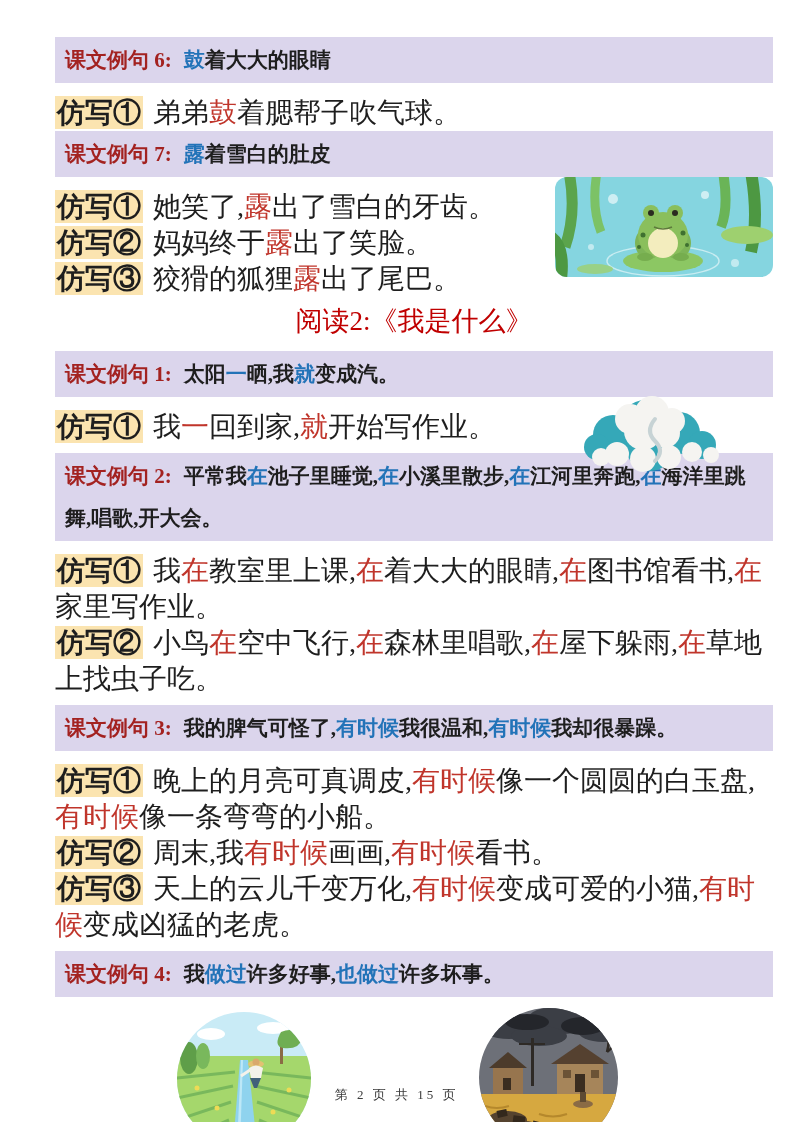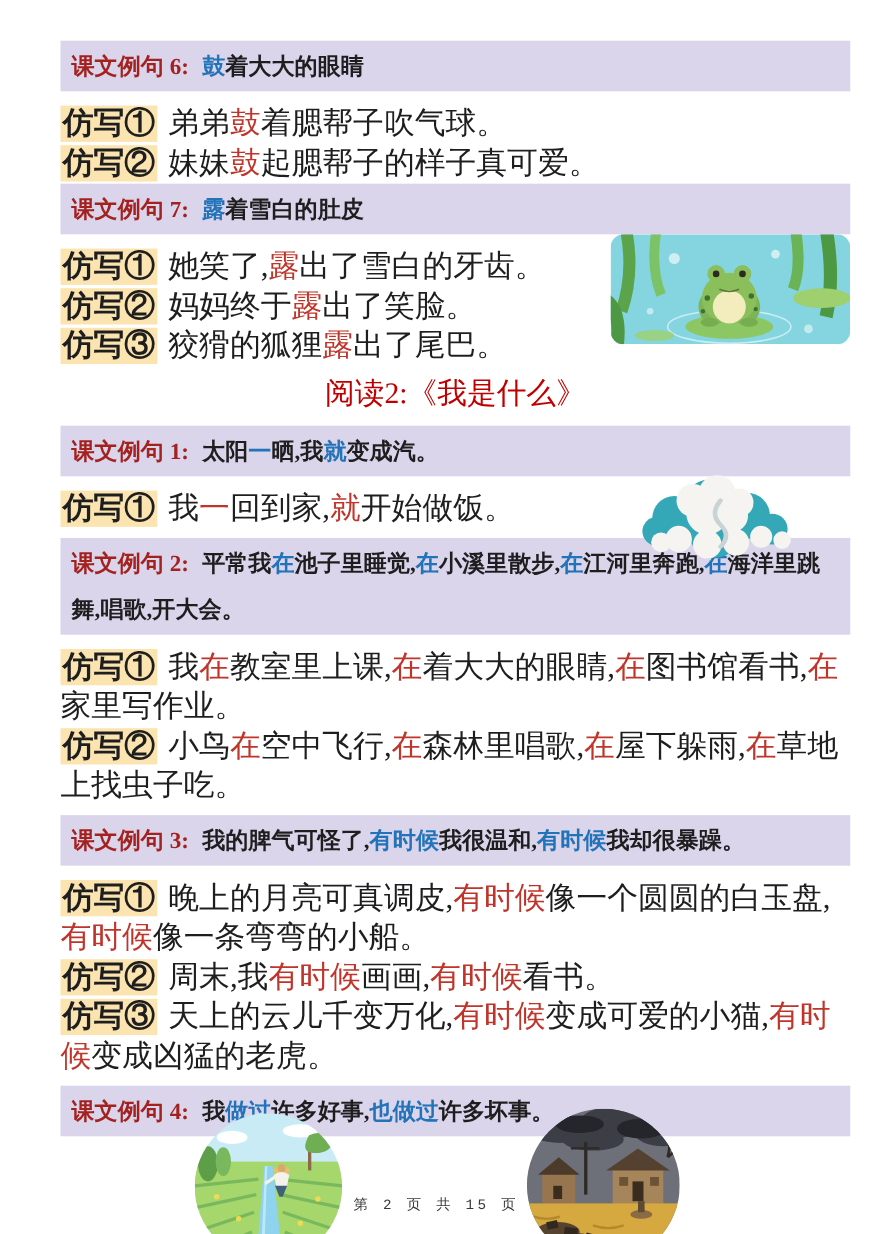--- a/index.html
+++ b/index.html
@@ -74,35 +74,34 @@
   .flood-img{
     position:absolute;left:462px;top:1008px;
     width:139px;height:139px;border-radius:50%;overflow:hidden;
   }
   .footer{
     position:absolute;left:0;right:0;top:1086px;
     text-align:center;
     font-size:13px;
     letter-spacing:3px;
     color:var(--footer-text);
-    font-family:Liberation Mono, monospace;
+    font-family:Liberation Serif, serif;
   }
   svg{display:block;}
 </style>
 </head>
 <body>
 
 <div class="page">
   <div class="content">
 
     <div class="band">
       <span class="band-label">课文例句 6:</span><span><span class="seg-b">鼓</span><span>着大大的眼睛</span></span>
     </div>
     <p class="fx"><span class="fx-label">仿写①</span><span><span>弟弟</span><span class="seg-r">鼓</span><span>着腮帮子吹气球。</span></span></p>
-    <p class="fx"><span class="fx-label">仿写②</span><span><span>妹妹</span><span class="seg-r">鼓</span><span>起腮帮子的样子真可爱。</span></span></p>
 
     <div class="rel">
       <div class="band">
         <span class="band-label">课文例句 7:</span><span><span class="seg-b">露</span><span>着雪白的肚皮</span></span>
       </div>
       <p class="fx"><span class="fx-label">仿写①</span><span><span>她笑了,</span><span class="seg-r">露</span><span>出了雪白的牙齿。</span></span></p>
       <p class="fx"><span class="fx-label">仿写②</span><span><span>妈妈终于</span><span class="seg-r">露</span><span>出了笑脸。</span></span></p>
       <p class="fx"><span class="fx-label">仿写③</span><span><span>狡猾的狐狸</span><span class="seg-r">露</span><span>出了尾巴。</span></span></p>
       <div class="frog-img">
         <svg viewBox="0 0 218 100" width="218" height="100" aria-hidden="true">
@@ -138,21 +137,21 @@
         </svg>
       </div>
     </div>
 
     <div class="reading-title">阅读2:《我是什么》</div>
 
     <div class="rel">
       <div class="band">
         <span class="band-label">课文例句 1:</span><span><span>太阳</span><span class="seg-b">一</span><span>晒,我</span><span class="seg-b">就</span><span>变成汽。</span></span>
       </div>
-      <p class="fx"><span class="fx-label">仿写①</span><span><span>我</span><span class="seg-r">一</span><span>回到家,</span><span class="seg-r">就</span><span>开始做饭。</span></span></p>
+      <p class="fx"><span class="fx-label">仿写①</span><span><span>我</span><span class="seg-r">一</span><span>回到家,</span><span class="seg-r">就</span><span>开始写作业。</span></span></p>
       <div class="cloud-img">
         <svg viewBox="0 0 150 85" width="150" height="85" aria-hidden="true">
           <g fill="#35a8b8">
             <circle cx="38" cy="44" r="20"></circle>
               <circle cx="70" cy="34" r="25"></circle>
             <circle cx="104" cy="42" r="21"></circle>
               <circle cx="127" cy="54" r="14"></circle>
             <circle cx="22" cy="56" r="13"></circle>
               <circle cx="75" cy="56" r="24"></circle>
           </g>

